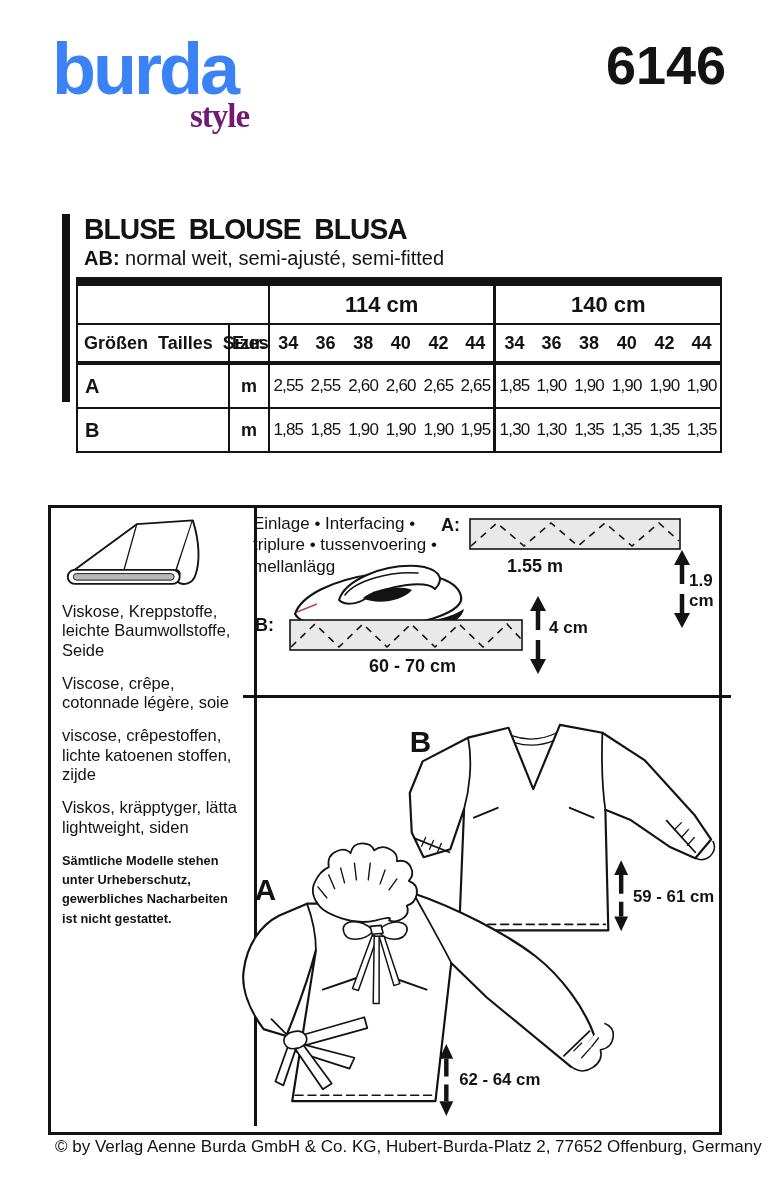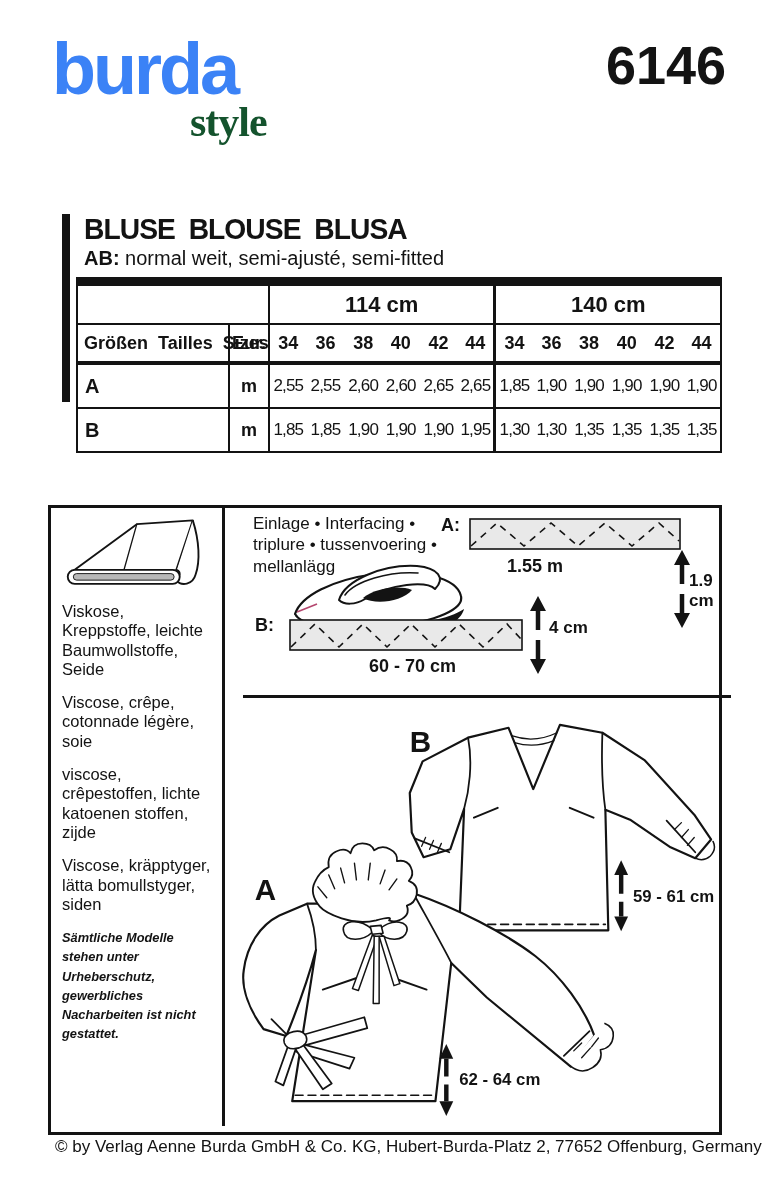--- a/index.html
+++ b/index.html
@@ -3,21 +3,21 @@
 <meta charset="utf-8">
 <style>
   html,body{margin:0;padding:0;background:#fff;}
   .page{position:relative;width:783px;height:1200px;background:#fff;overflow:hidden;
         font-family:"Liberation Sans",sans-serif;color:#131313;}
 
   
   .logo-burda{position:absolute;left:52px;top:28px;font-family:Liberation Sans, sans-serif;
               font-weight:bold;font-size:72px;letter-spacing:-3px;color:#3b82f6;}
   .logo-style{position:absolute;left:190px;top:98px;font-family:"Liberation Serif",serif;
-              font-weight:bold;font-size:42px;color:#14532d;letter-spacing:-1px;}
+              font-weight:bold;font-size:33px;color:#701a75;letter-spacing:-1px;}
   .pattern-number{position:absolute;left:606px;top:34px;font-size:54px;font-weight:bold;
               letter-spacing:0px;}
 
   
   .title-bar{position:absolute;left:62px;top:214px;width:8px;height:188px;background:#131313;}
   .heading{position:absolute;left:84px;top:212px;font-size:30px;font-weight:bold;
            white-space:pre;letter-spacing:-1px;transform:scaleX(.94);transform-origin:left top;}
   .subheading{position:absolute;left:84px;top:247px;font-size:20px;white-space:pre;}
   .subheading .ab{font-weight:bold;}
 
@@ -34,25 +34,25 @@
   .group-head{font-weight:bold;font-size:22px;}
   .sizes-label{text-align:left !important;padding-left:6px !important;font-weight:bold;font-size:18px;white-space:pre;}
   .eur{font-weight:bold;font-size:18px;}
   .size{font-weight:bold;font-size:18px;}
   .view-cell{text-align:left !important;padding-left:7px !important;font-weight:bold;font-size:20px;}
   .unit{font-weight:bold;font-size:18px;}
   .val{font-weight:normal;font-size:17px;letter-spacing:-0.8px;}
 
   
   .lowerbox{position:absolute;left:48px;top:505px;width:668px;height:624px;border:3px solid #131313;}
-  .fabric-col{position:absolute;left:0;top:0;width:174px;height:618px;border-right:3px solid #131313;
+  .fabric-col{position:absolute;left:0;top:0;width:206px;height:618px;border-right:3px solid #131313;
               box-sizing:border-box;padding:6px 8px 0 11px;overflow:hidden;}
   .fabric-col .bolt{display:block;margin:2px 0 10px 2px;}
   .lang{font-size:16.5px;line-height:1.17;margin:0 0 14px 0;}
-  .notes{font-style:italic;}
+  .notes{}
   .note{font-size:12.8px;font-weight:bold;line-height:1.5;margin:0 0 12px 0;}
 
   .interfacing{position:absolute;left:192px;top:0;width:488px;height:190px;
                border-bottom:3px solid #131313;box-sizing:border-box;}
   .inter-head{position:absolute;left:10px;top:5px;width:196px;font-size:17px;line-height:1.25;}
   .iron{position:absolute;left:44px;top:44px;}
   .lblA{position:absolute;left:198px;top:7px;font-weight:bold;font-size:18px;}
   .stripA{position:absolute;left:226px;top:10px;}
   .lenA{position:absolute;left:264px;top:48px;font-weight:bold;font-size:18px;}
   .arrA{position:absolute;left:428px;top:42px;}
@@ -165,21 +165,21 @@
       <svg class="bolt" width="140" height="76" viewBox="0 0 150 80">
         <path class="fw" d="M10,58 L78,8 L138,4 L120,58 Z" stroke-width="2"></path>
         <path class="ln" d="M78,8 L64,58" stroke-width="1.4"></path>
         <path class="fw" d="M138,4 C145,26 146,48 141,62 C138,73 126,75 120,68 C124,63 126,60 121,57" stroke-width="2"></path>
         <rect class="fw" x="4" y="57" width="120" height="15" rx="7.5" stroke-width="2"></rect>
         <rect x="10" y="61" width="108" height="7" rx="3.5" fill="#b9b9b9" stroke="#131313" stroke-width="1"></rect>
       </svg>
       <p class="lang">Viskose, Kreppstoffe, leichte Baumwollstoffe, Seide</p>
       <p class="lang">Viscose, crêpe, cotonnade légère, soie</p>
       <p class="lang">viscose, crêpestoffen, lichte katoenen stoffen, zijde</p>
-      <p class="lang">Viscose, kräpptyger, lätta bomullstyger, siden</p>
+      <p class="lang">Viskos, kräpptyger, lätta lightweight, siden</p>
       <div class="notes">
         <p class="note">Sämtliche Modelle stehen unter Urheberschutz, gewerbliches Nacharbeiten ist nicht gestattet.</p>
 
       </div>
     </div>
 
     <div class="interfacing">
       <div class="inter-head">Einlage • Interfacing • triplure • tussenvoering • mellanlägg</div>
 
       <svg class="iron" width="195" height="92" viewBox="0 0 195 92">

